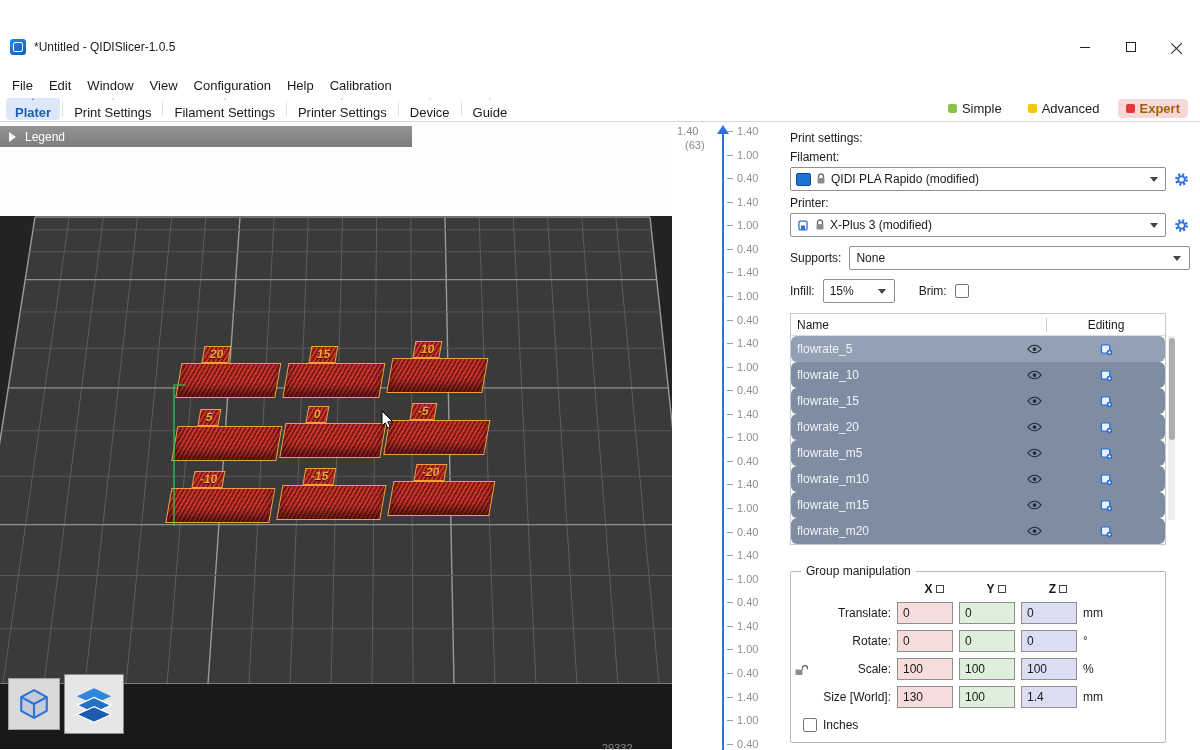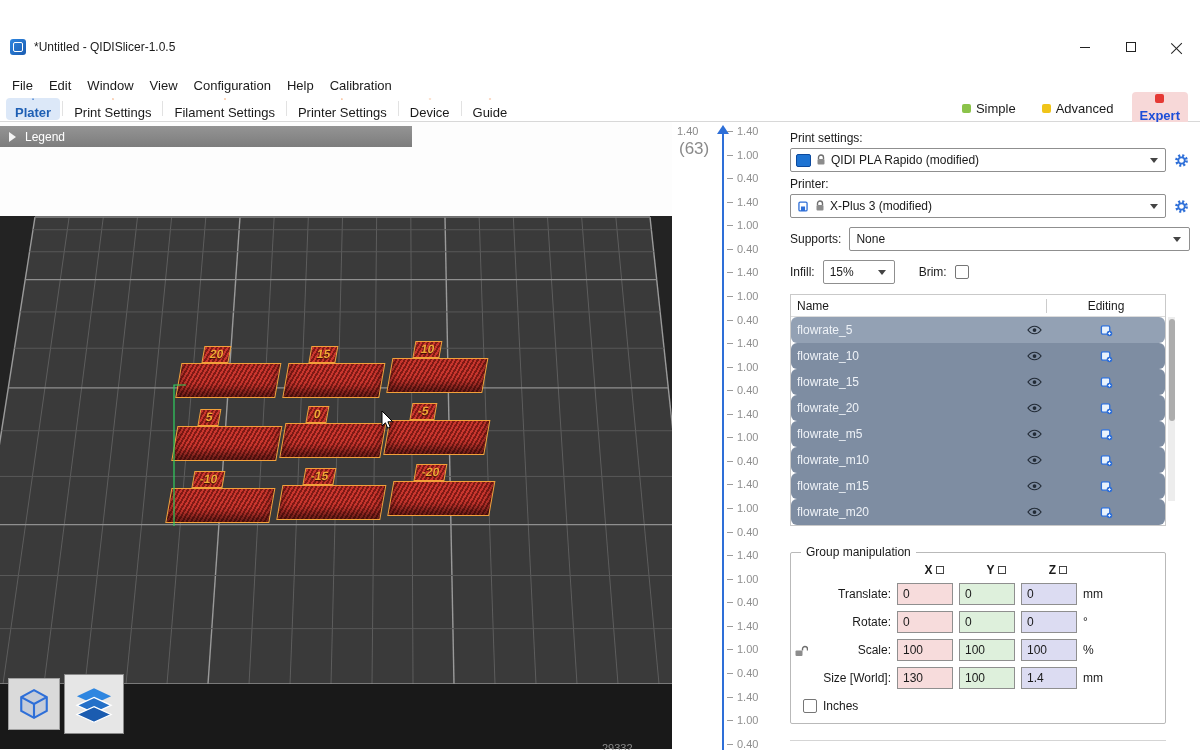--- a/index.html
+++ b/index.html
@@ -28,21 +28,21 @@
   
   .tabbar { height:26px; display:flex; align-items:center; padding:0 6px; background:#fff;
             border-bottom:1px solid #d8d8d8; font-size:13px; }
   .tab { display:flex; align-items:center; gap:5px; height:22px; padding:0 9px; border-radius:4px;flex-direction:column; }
   .tab.selected { background:#dce8f8; color:#1e5fb4; font-weight:bold; }
   .tab-sep { width:1px; height:15px; background:#e2e2e2; margin:0 2px; }
   .modes { margin-left:auto; display:flex; align-items:center; gap:10px; margin-right:6px; }
   .mode { display:flex; align-items:center; gap:5px; padding:2px 8px; border-radius:4px; }
   .mode .dot { width:9px; height:9px; border-radius:2px; }
   .dot-simple { background:#8bc34a; } .dot-advanced { background:#f0c419; } .dot-expert { background:#e53935; }
-  .mode.expert { background:#f7d8d8; color:#1d4ed8; font-weight:bold;flex-direction:column; }
+  .mode.expert { background:#f7d8d8; color:#a16207; font-weight:bold; }
 
   
   .main { display:flex; height:672px; }
 
   
   .viewport { position:relative; width:672px; height:672px; background:#fef9c3; overflow:hidden; }
   .scene { position:absolute; left:0; top:0; z-index:0; }
   .legend { position:absolute; z-index:6; left:0; top:4px; width:412px; height:21px;
             background:linear-gradient(#949494,#7d7d7d); display:flex; align-items:center; gap:9px;
             padding-left:9px; color:#fff; font-size:12px; }
@@ -69,21 +69,21 @@
   .hs-max { position:absolute; z-index:6; left:602px; top:620px; font-size:11px; color:#8a8a8a; }
 
   
   .vcol { position:relative; width:112px; height:672px; background:#fff; }
   .vs-line { position:absolute; left:50px; top:12px; width:2px; height:626px; background:#2e6fd8; }
   .vs-up { position:absolute; left:45px; top:3px; width:0; height:0;
            border-left:6px solid transparent; border-right:6px solid transparent; border-bottom:9px solid #2e6fd8; }
   .vs-down { position:absolute; left:45px; top:638px; width:0; height:0;
            border-left:6px solid transparent; border-right:6px solid transparent; border-top:9px solid #2e6fd8; }
   .vs-topval { position:absolute; left:5px; top:3px;  font-size:11px; color:#8a8a8a; }
-  .vs-toplayer { position:absolute; left:7px; top:17px; font-size:17px; color:#8a8a8a; }
+  .vs-toplayer { position:absolute; left:13px; top:17px; font-size:11px; color:#8a8a8a; }
   .vs-botlayer { position:absolute; left:62px; top:634px; font-size:11px; color:#8a8a8a; }
   .vticks { position:absolute; left:55px; top:4px; height:624px; display:flex;
             flex-direction:column; justify-content:space-between; }
   .vtick { display:flex; align-items:center; gap:4px; font-size:11px; color:#8f8f8f; line-height:1; }
   .vtick::before { content:""; width:6px; height:1px; background:#9b9b9b; }
   .vs-lock { position:absolute; left:40px; top:650px; }
   .vs-gear { position:absolute; left:84px; top:648px; }
 
   
   .sidebar { position:relative; width:416px; height:672px; background:#fff; padding:4px 10px 0 6px; font-size:12px; }
@@ -420,20 +420,21 @@
           <circle cx="8" cy="8" r="5.2" fill="none" stroke="#2e6fd8" stroke-width="3.2" stroke-dasharray="2.05 2.05"></circle>
           <circle cx="8" cy="8" r="3.4" fill="none" stroke="#2e6fd8" stroke-width="1.8"></circle>
         </svg>
     </span>
   </div>
 
   <div class="sidebar">
 
     <div class="sb-label">Print settings:</div>
 
+    <div class="sb-label">Filament:</div>
     <div class="combo-row">
       <div class="combo">
         <span class="swatch" style="background:#1e73d2"></span>
         <svg width="10" height="12" viewBox="0 0 10 12">
             <path d="M2.5 5V3.5a2.5 2.5 0 0 1 5 0V5" fill="none" stroke="#6e6e6e" stroke-width="1.4"></path>
             <rect x="1.5" y="5" width="7" height="5.5" rx="1" fill="#8c8c8c"></rect>
           </svg>
         <span class="ctext">QIDI PLA Rapido (modified)</span>
         <span class="chev"></span>
       </div>

